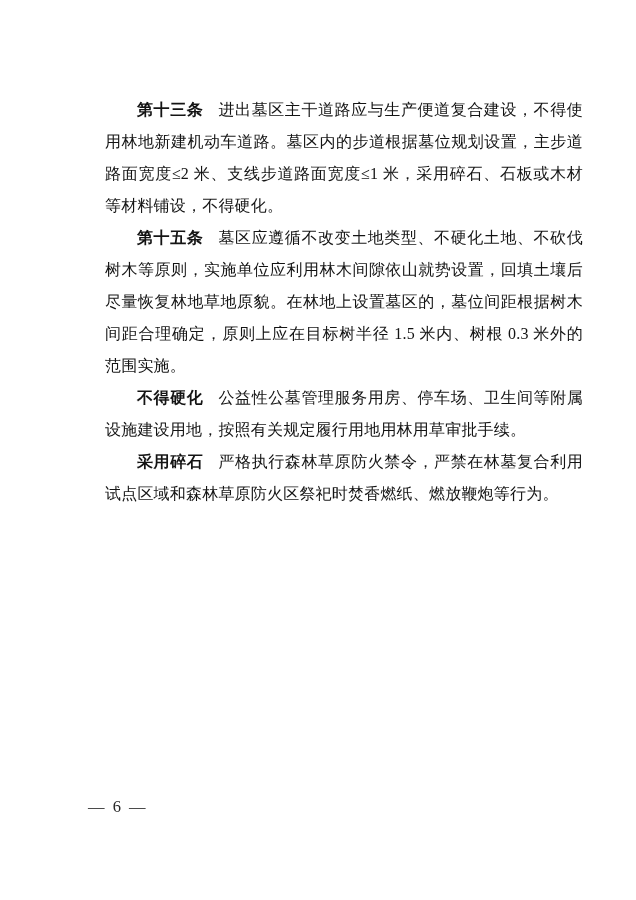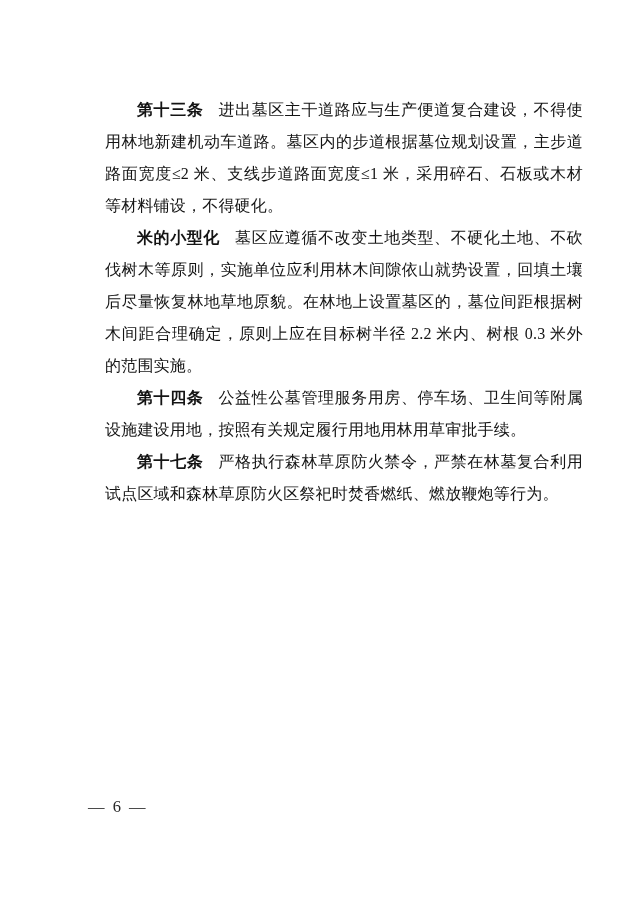--- a/index.html
+++ b/index.html
@@ -56,30 +56,30 @@
 
 <div class="doc-page">
 
   <div class="doc-body">
 
     <p class="article">
       <span class="article-num">第十三条</span><span class="article-text">进出墓区主干道路应与生产便道复合建设，不得使用林地新建机动车道路。墓区内的步道根据墓位规划设置，主步道路面宽度≤2 米、支线步道路面宽度≤1 米，采用碎石、石板或木材等材料铺设，不得硬化。</span>
     </p>
 
     <p class="article">
-      <span class="article-num">米的小型化</span><span class="article-text">墓区应遵循不改变土地类型、不硬化土地、不砍伐树木等原则，实施单位应利用林木间隙依山就势设置，回填土壤后尽量恢复林地草地原貌。在林地上设置墓区的，墓位间距根据树木间距合理确定，原则上应在目标树半径 2.2 米内、树根 0.3 米外的范围实施。</span>
+      <span class="article-num">第十五条</span><span class="article-text">墓区应遵循不改变土地类型、不硬化土地、不砍伐树木等原则，实施单位应利用林木间隙依山就势设置，回填土壤后尽量恢复林地草地原貌。在林地上设置墓区的，墓位间距根据树木间距合理确定，原则上应在目标树半径 1.5 米内、树根 0.3 米外的范围实施。</span>
     </p>
 
 
     <p class="article">
-      <span class="article-num">第十四条</span><span class="article-text">公益性公墓管理服务用房、停车场、卫生间等附属设施建设用地，按照有关规定履行用地用林用草审批手续。</span>
+      <span class="article-num">不得硬化</span><span class="article-text">公益性公墓管理服务用房、停车场、卫生间等附属设施建设用地，按照有关规定履行用地用林用草审批手续。</span>
     </p>
 
     <p class="article">
-      <span class="article-num">第十七条</span><span class="article-text">严格执行森林草原防火禁令，严禁在林墓复合利用试点区域和森林草原防火区祭祀时焚香燃纸、燃放鞭炮等行为。</span>
+      <span class="article-num">采用碎石</span><span class="article-text">严格执行森林草原防火禁令，严禁在林墓复合利用试点区域和森林草原防火区祭祀时焚香燃纸、燃放鞭炮等行为。</span>
     </p>
 
 
   </div>
 
   <div class="page-footer">
     <span>— 6 —</span>
   </div>
 
 </div>

